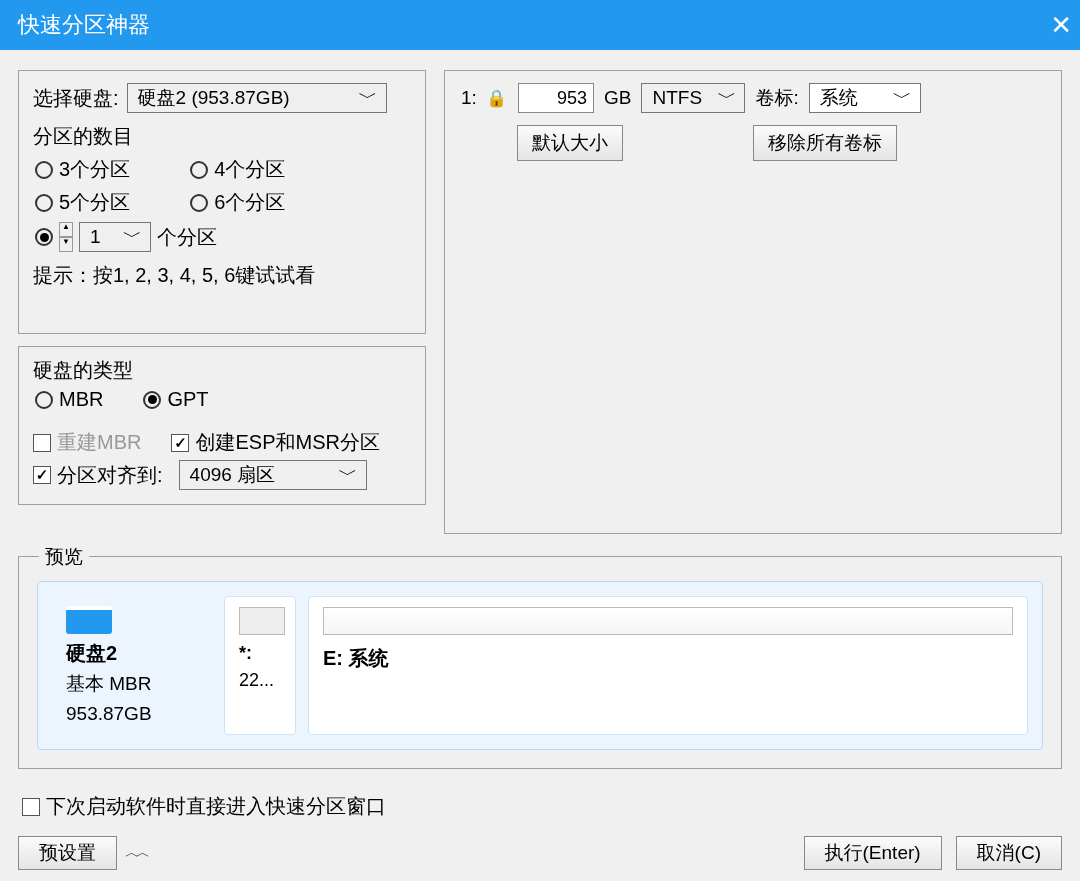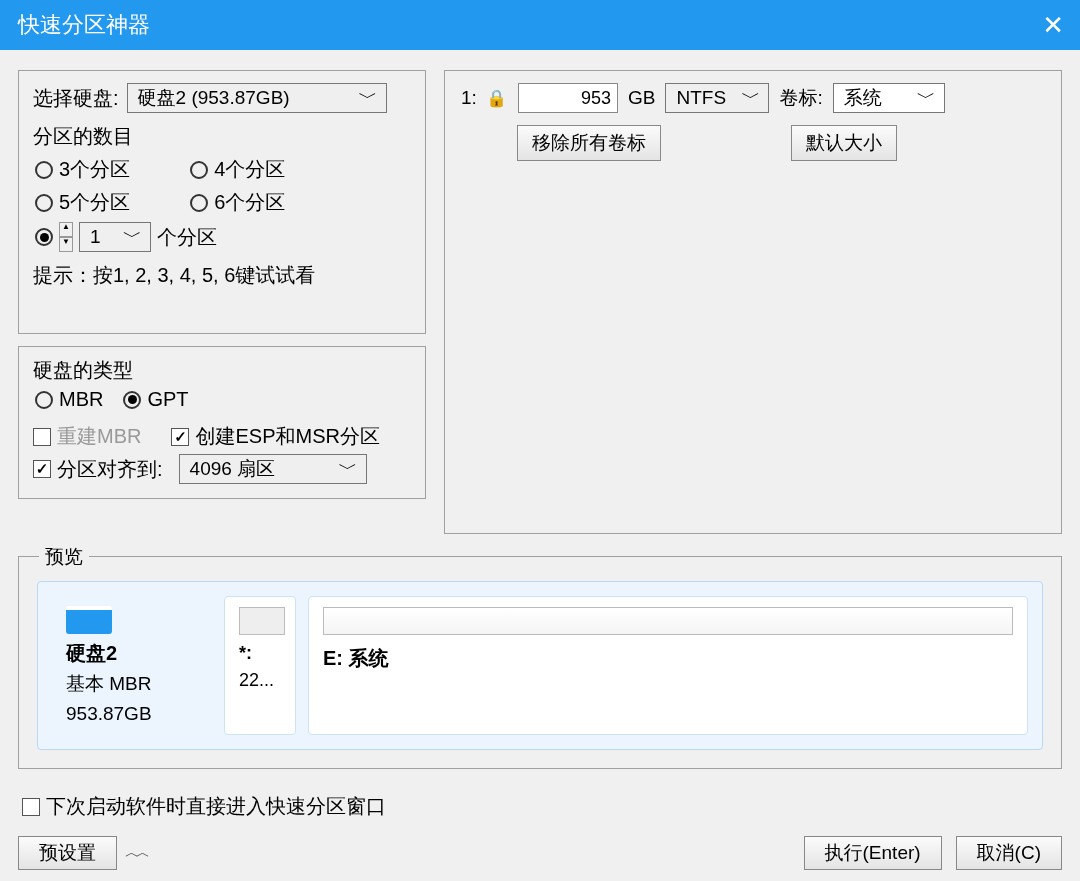--- a/index.html
+++ b/index.html
@@ -11,21 +11,21 @@
   height: 881px;
   overflow: hidden;
   color: #000;
 }
 .titlebar {
   background: #2398ef;
   color: #fff;
   height: 50px;
   display: flex;
   align-items: center;
-  padding: 0 8px 0 18px;
+  padding: 0 0 0 18px;
   font-size: 22px;
 }
 .titlebar .title { flex: 1; }
 .titlebar .close {
   font-size: 26px;
   cursor: pointer;
   padding: 0 8px;
 }
 .dialog-body {
   background: #f0f0f0;
@@ -126,21 +126,21 @@
 .spin {
   width: 14px;
   height: 30px;
   border-left: 1px solid #999;
   border-right: 1px solid #999;
   display: flex;
   flex-direction: column;
 }
 .spin div { flex:1; border-top:1px solid #999; border-bottom:1px solid #999; font-size:8px; text-align:center; line-height:1; }
 .hint { font-size: 20px; margin-top: 8px; }
-.type-row1 { display:flex; gap:20px; margin: 4px 0 12px 2px; font-size: 20px; }
+.type-row1 { display:flex; gap:40px; margin: 4px 0 18px 2px; font-size: 20px; }
 .type-row2 { display:flex; gap:30px; margin-bottom: 4px; font-size: 20px; align-items:center; }
 .type-row3 { display:flex; gap:16px; align-items:center; font-size: 20px; }
 .btn {
   border: 1px solid #888;
   background: linear-gradient(#fbfbfb,#e4e4e4);
   padding: 4px 14px;
   font-size: 19px;
   cursor: pointer;
 }
 .btn2 { padding: 3px 20px; }
@@ -286,35 +286,35 @@
             <span class="chev">﹀</span>
           </div>
         </div>
       </div>
     </div>
 
     <div class="groupbox right-panel">
       <div class="right-row1">
         <span>1:</span>
         <span class="lock-icon">🔒</span>
-        <input class="input-text" style="width: 100px;" value="953">
+        <input class="input-text" style="width: 76px;" value="953">
         <span>GB</span>
         <div class="select" style="width:104px">
           <span>NTFS</span>
           <span class="chev">﹀</span>
         </div>
         <span>卷标:</span>
         <div class="select" style="width:112px;background:#fff">
           <span>系统</span>
           <span class="chev">﹀</span>
         </div>
       </div>
       <div class="right-row2">
+        <button class="btn">默认大小</button>
         <button class="btn">移除所有卷标</button>
-        <button class="btn">默认大小</button>
       </div>
     </div>
   </div>
 
   <div class="preview-group">
     <div class="preview-legend">预览</div>
     <div class="preview-inner">
       <div class="pv-card pv-disk">
         <div class="dicon"></div>
         <div class="dname">硬盘2</div>

